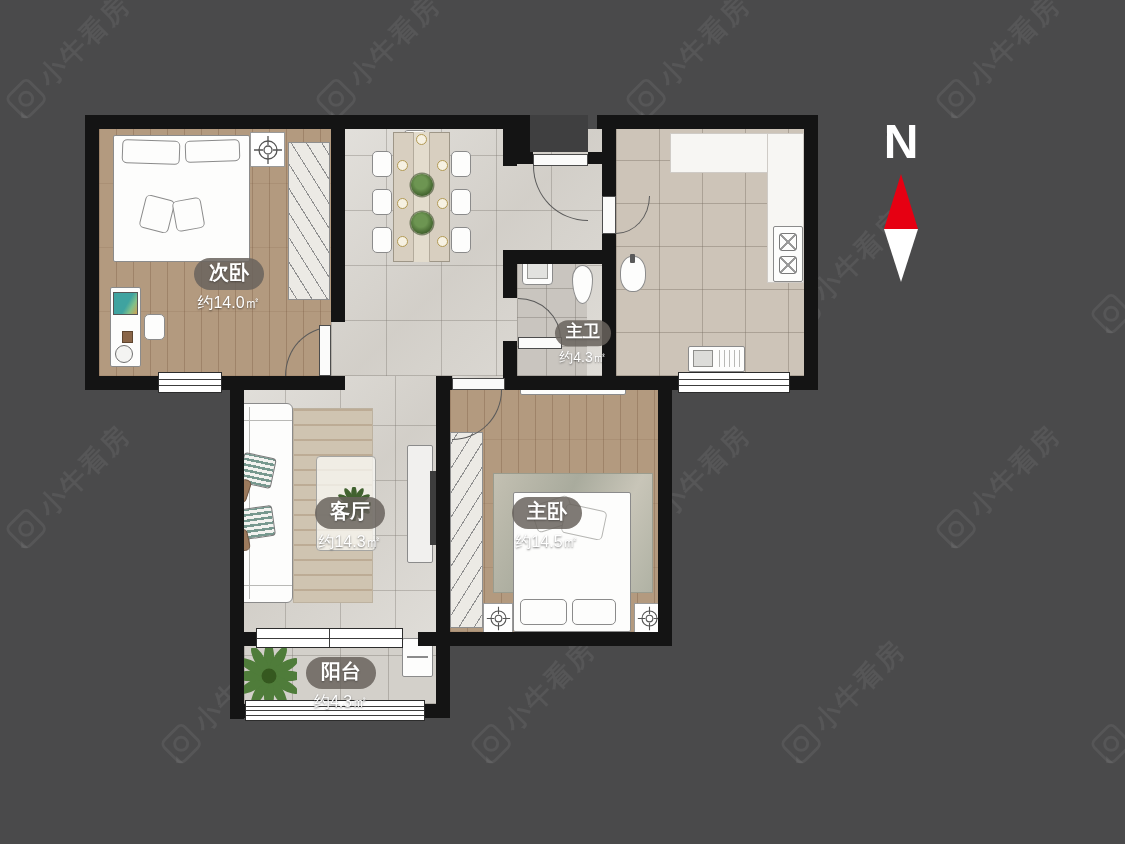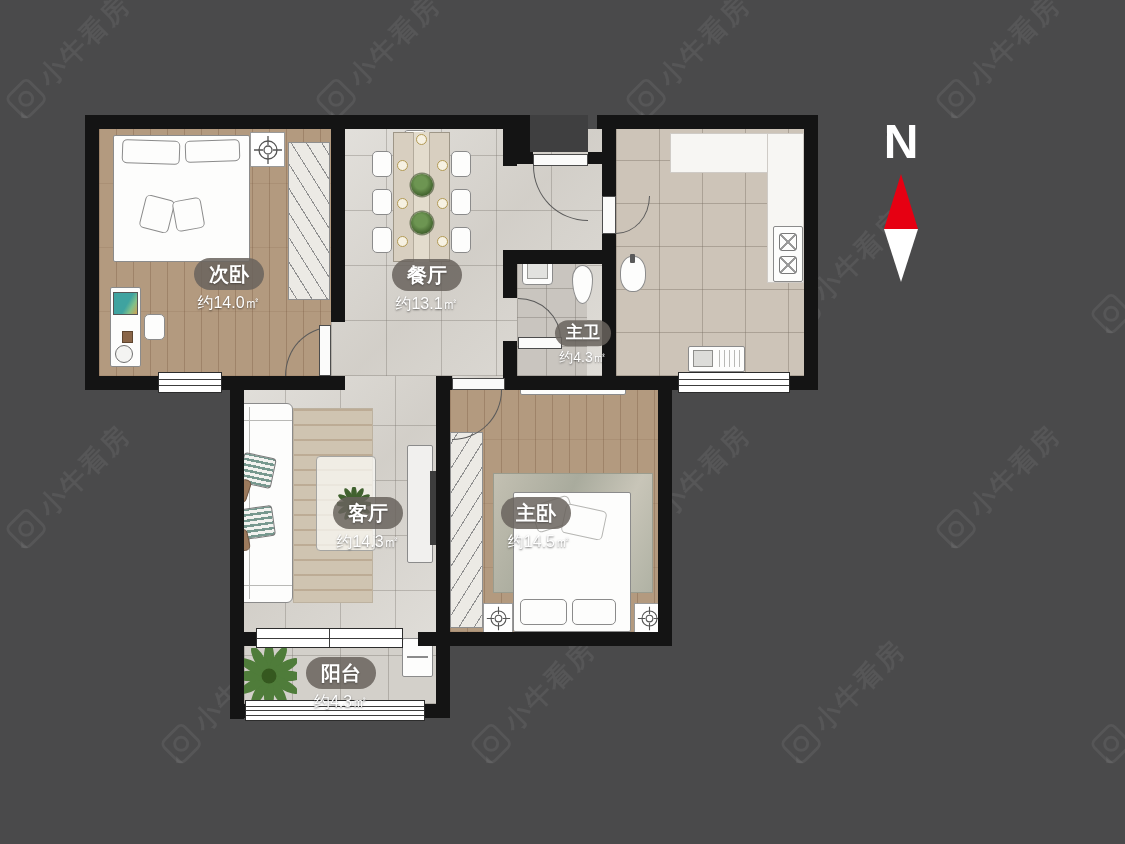--- a/index.html
+++ b/index.html
@@ -32,21 +32,21 @@
   .slider{background-image:linear-gradient(#3c3c3c,#3c3c3c),linear-gradient(#3c3c3c,#3c3c3c);background-size:100% 1px,1px 100%;background-position:0 50%,50% 0;}
   .leaf{position:absolute;background:#fbfbfa;border:1.2px solid #4c4c4c;box-sizing:border-box;}
   .arc{position:absolute;border:0 solid #5a5a5a;box-sizing:border-box;}
   .arc-bl{border-width:0 0 1.5px 1.5px;border-radius:0 0 0 100%;}
   .arc-br{border-width:0 1.5px 1.5px 0;border-radius:0 0 100% 0;}
   .arc-tr{border-width:1.5px 1.5px 0 0;border-radius:0 100% 0 0;}
   .arc-tl{border-width:1.5px 0 0 1.5px;border-radius:100% 0 0 0;}
   .plate{position:absolute;width:11px;height:11px;border-radius:50%;background:#f6f1e2;border:1.5px solid #b29a55;box-sizing:border-box;}
   .greens{position:absolute;border-radius:50%;background:radial-gradient(circle at 45% 40%,#6d9552 0 35%,#44652f 70%,#2e4a1e 100%);box-shadow:0 0 0 1.5px rgba(40,62,24,.55);}
   .label-wrap{position:absolute;transform:translate(-50%,-50%);display:flex;flex-direction:column;align-items:center;gap:3px;z-index:30;}
-  .pill{background:rgba(104,99,93,.85);color:#fff;font-size:20px;font-weight:bold;padding:4px 15px;border-radius:17px;white-space:nowrap;text-shadow:0 1px 2px rgba(0,0,0,.35);line-height:1.2;}
+  .pill{background:rgba(104,99,93,.85);color:#fff;font-size:20px;font-weight:bold;padding:4px 15px;border-radius:17px;white-space:nowrap;text-shadow:0 1px 2px rgba(0,0,0,.35);line-height:1.2;font-family:Liberation Mono, monospace;}
   .area-txt{color:#fff;font-size:16px;white-space:nowrap;text-shadow:0 1px 2px rgba(0,0,0,.55);}
   .label-sm .pill{font-size:17px;padding:3px 11px;}
   .label-sm .area-txt{font-size:14px;}
   .crossbox{position:absolute;background:#fff;border:1.2px solid #9a9a9a;box-sizing:border-box;display:flex;align-items:center;justify-content:center;}
   .compass{position:absolute;left:868px;top:118px;width:66px;text-align:center;z-index:40;}
   .compass .n{color:#fff;font-size:48px;font-weight:bold;line-height:1;font-family:"Liberation Sans",sans-serif;}
   .notch{position:absolute;background:#3f3f40;}
 </style>
 </head>
 <body>
@@ -304,33 +304,29 @@
     <div class="leaf" style="left:433px;top:222px;width:44px;height:12px;"></div>
     <div class="arc arc-tl" style="left:200px;top:212px;width:46px;height:49px;"></div>
     <div class="leaf" style="left:234px;top:210px;width:12px;height:51px;"></div>
     <div class="arc arc-br" style="left:367px;top:275px;width:50px;height:50px;"></div>
     <div class="leaf" style="left:367px;top:263px;width:53px;height:12px;"></div>
 
     <div class="label-wrap" style="left:144px;top:171px;">
       <span class="pill">次卧</span>
       <span class="area-txt">约14.0㎡</span>
     </div>
-    <div class="label-wrap" style="left:342px;top:172px;">
-      <span class="pill">餐厅</span>
-      <span class="area-txt">约13.1㎡</span>
-    </div>
     <div class="label-wrap label-sm" style="left:498px;top:229px;">
       <span class="pill">主卫</span>
       <span class="area-txt">约4.3㎡</span>
     </div>
-    <div class="label-wrap" style="left:283px;top:410px;">
+    <div class="label-wrap" style="left:265px;top:410px;">
       <span class="pill">客厅</span>
       <span class="area-txt">约14.3㎡</span>
     </div>
-    <div class="label-wrap" style="left:451px;top:410px;align-items:flex-end;">
+    <div class="label-wrap" style="left:462px;top:410px;">
       <span class="pill">主卧</span>
       <span class="area-txt">约14.5㎡</span>
     </div>
     <div class="label-wrap" style="left:256px;top:570px;">
       <span class="pill">阳台</span>
       <span class="area-txt">约4.3㎡</span>
     </div>
   </div>
 
   <div class="compass">

